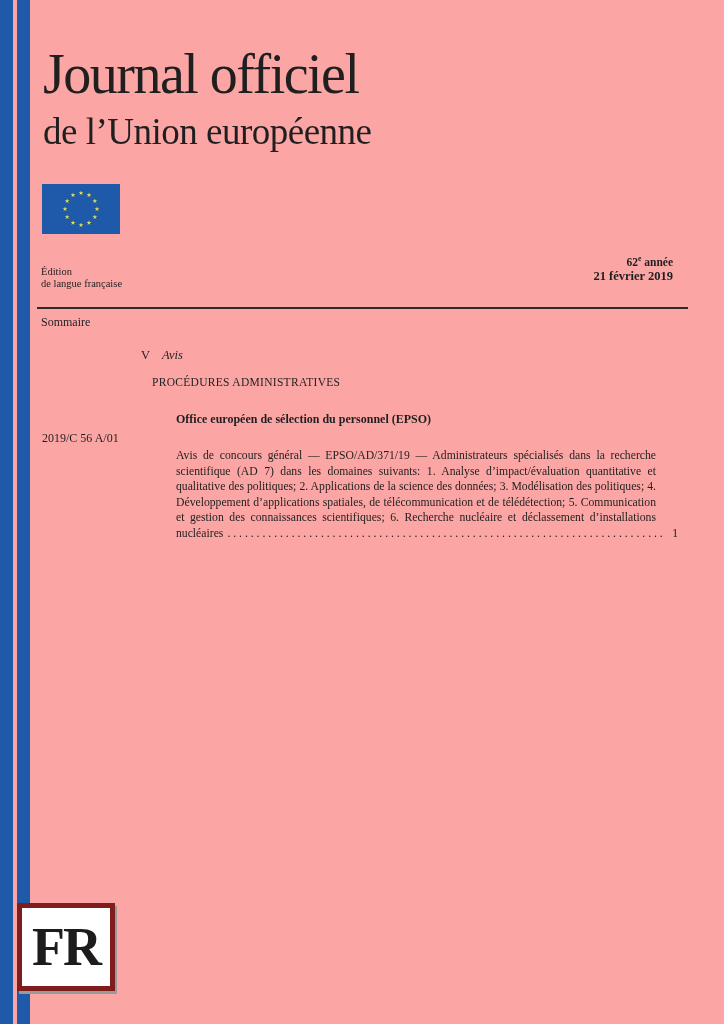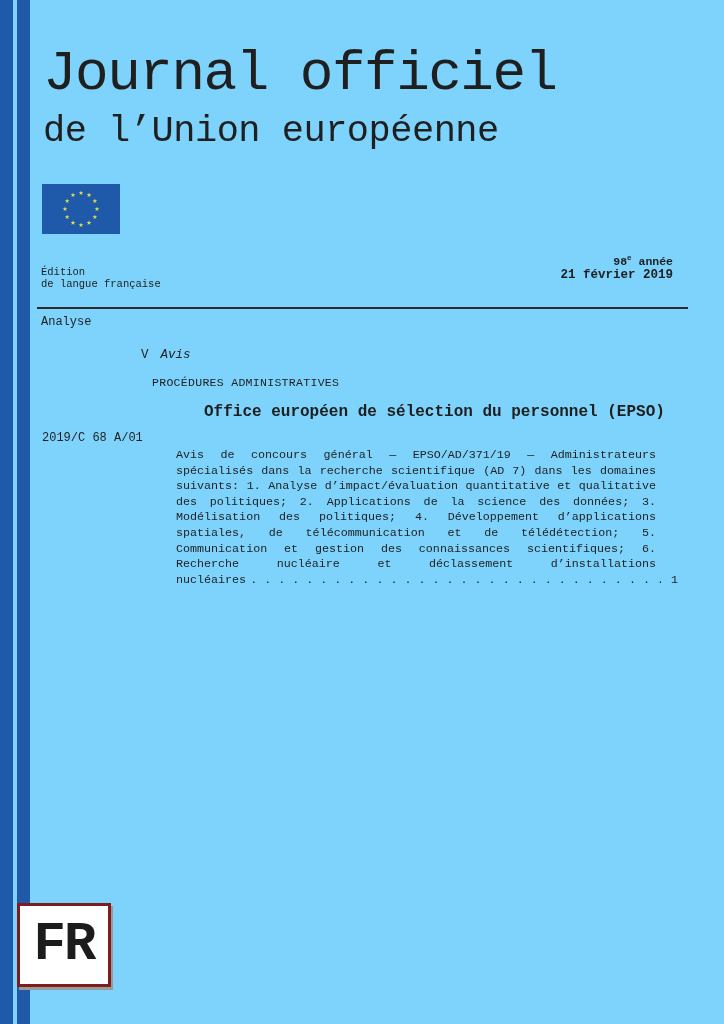--- a/index.html
+++ b/index.html
@@ -1,18 +1,18 @@
 <!DOCTYPE html>
 <html><head>
 <meta charset="utf-8">
 <style>
   html,body{margin:0;padding:0;background:#ffffff;}
   .page{
-    position:relative;width:724px;height:1024px;background:#7dd3fc;overflow:hidden;
-    font-family:Liberation Mono, monospace;color:#1f1f1f;
+    position:relative;width:724px;height:1024px;background:#fca5a5;overflow:hidden;
+    font-family:Liberation Serif, serif;color:#1f1f1f;
   }
   .vbar{position:absolute;top:0;height:1024px;background:#1e5aa9;}
   .vbar.one{left:0;width:13px;}
   .vbar.two{left:17px;width:13px;}
 
   .masthead-title{position:absolute;left:43px;top:46px;font-size:56px;line-height:1;letter-spacing:-1.5px;white-space:nowrap;}
   .issue-code{position:absolute;left:529px;top:46px;font-size:56px;line-height:1;letter-spacing:-1px;white-space:nowrap;}
   .masthead-sub{position:absolute;left:43px;top:113px;font-size:37px;line-height:1;letter-spacing:-0.5px;white-space:nowrap;}
 
   .eu-flag{position:absolute;left:42px;top:184px;width:78px;height:50px;display:block;}
@@ -24,32 +24,32 @@
   .issue-meta .year sup{font-size:7.5px;}
   .issue-meta .date{font-size:12.5px;line-height:14px;}
 
   .head-rule{position:absolute;left:37px;top:307px;width:651px;height:2px;background:#2b2b2b;}
 
   .sommaire{position:absolute;left:41px;top:315px;font-size:12px;}
   .section-row{position:absolute;left:127px;top:348px;font-size:12.5px;margin-left:14px;}
   .section-row .sec-num{display:inline-block;margin-right:12px;}
   .section-row .sec-title{font-style:italic;}
   .subsection{position:absolute;left:152px;top:376px;font-size:11.5px;letter-spacing:0.3px;}
-  .org-title{position:absolute;left:176px;top:403px;font-size:16px;font-weight:bold;margin-left:28px;}
+  .org-title{position:absolute;left:176px;top:412px;font-size:12px;font-weight:bold;}
 
   .entry-ref{position:absolute;left:42px;top:431px;font-size:12px;white-space:nowrap;}
   .entry-body{position:absolute;left:176px;top:431px;width:502px;font-size:11.7px;line-height:15.6px;margin-top:17px;}
   .entry-para{display:block;text-align:justify;text-align-last:justify;padding-right:22px;}
   .leader-row{display:flex;align-items:center;}
   .leader-dots{flex:1;overflow:hidden;white-space:nowrap;margin:0 10px 0 4px;}
   .page-ref{flex:none;}
 
   .fr-box{
     position:absolute;left:17px;top:903px;width:88px;height:78px;background:#ffffff;
-    border:3px solid #7f1d1d;box-shadow:2px 3px 0 #9a9a9a;z-index:2;
+    border:5px solid #7f1d1d;box-shadow:2px 3px 0 #9a9a9a;z-index:2;
     display:flex;align-items:center;justify-content:center;
   }
   .fr-text{font-size:54px;font-weight:bold;letter-spacing:-2px;color:#1c1c1c;line-height:1;}
 </style>
 </head>
 <body>
 
 <div class="page">
 
   <div class="vbar one"></div>
@@ -79,37 +79,37 @@
     <use href="#star" x="28.2" y="8.34" width="5.6" height="5.6"></use>
   </svg>
 
   <div class="edition">
     <div>Édition</div>
     <div>de langue française</div>
   </div>
 
 
   <div class="issue-meta">
-    <div class="year"><span>98</span><sup>e</sup><span> année</span></div>
+    <div class="year"><span>62</span><sup>e</sup><span> année</span></div>
     <div class="date">21 février 2019</div>
   </div>
 
   <div class="head-rule"></div>
 
-  <div class="sommaire">Analyse</div>
+  <div class="sommaire">Sommaire</div>
 
   <div class="section-row">
     <span class="sec-num">V</span><span class="sec-title">Avis</span>
   </div>
 
   <div class="subsection">PROCÉDURES ADMINISTRATIVES</div>
 
   <div class="org-title">Office européen de sélection du personnel (EPSO)</div>
 
-  <div class="entry-ref">2019/C 68 A/01</div>
+  <div class="entry-ref">2019/C 56 A/01</div>
 
   <div class="entry-body">
     <span class="entry-para">Avis de concours général — EPSO/AD/371/19 — Administrateurs spécialisés dans la recherche scientifique (AD 7) dans les domaines suivants: 1. Analyse d’impact/évaluation quantitative et qualitative des politiques; 2. Applications de la science des données; 3. Modélisation des politiques; 4. Développement d’applications spatiales, de télécommunication et de télédétection; 5. Communication et gestion des connaissances scientifiques; 6. Recherche nucléaire et déclassement d’installations</span>
     <div class="leader-row">
       <span>nucléaires</span>
       <span class="leader-dots">. . . . . . . . . . . . . . . . . . . . . . . . . . . . . . . . . . . . . . . . . . . . . . . . . . . . . . . . . . . . . . . . . . . . . . . . . . . . . . . . . . . . . . . . . . . . . . . . . . . . . . . . . . . . . . . . . . . .</span>
       <span class="page-ref">1</span>
     </div>
   </div>
 

